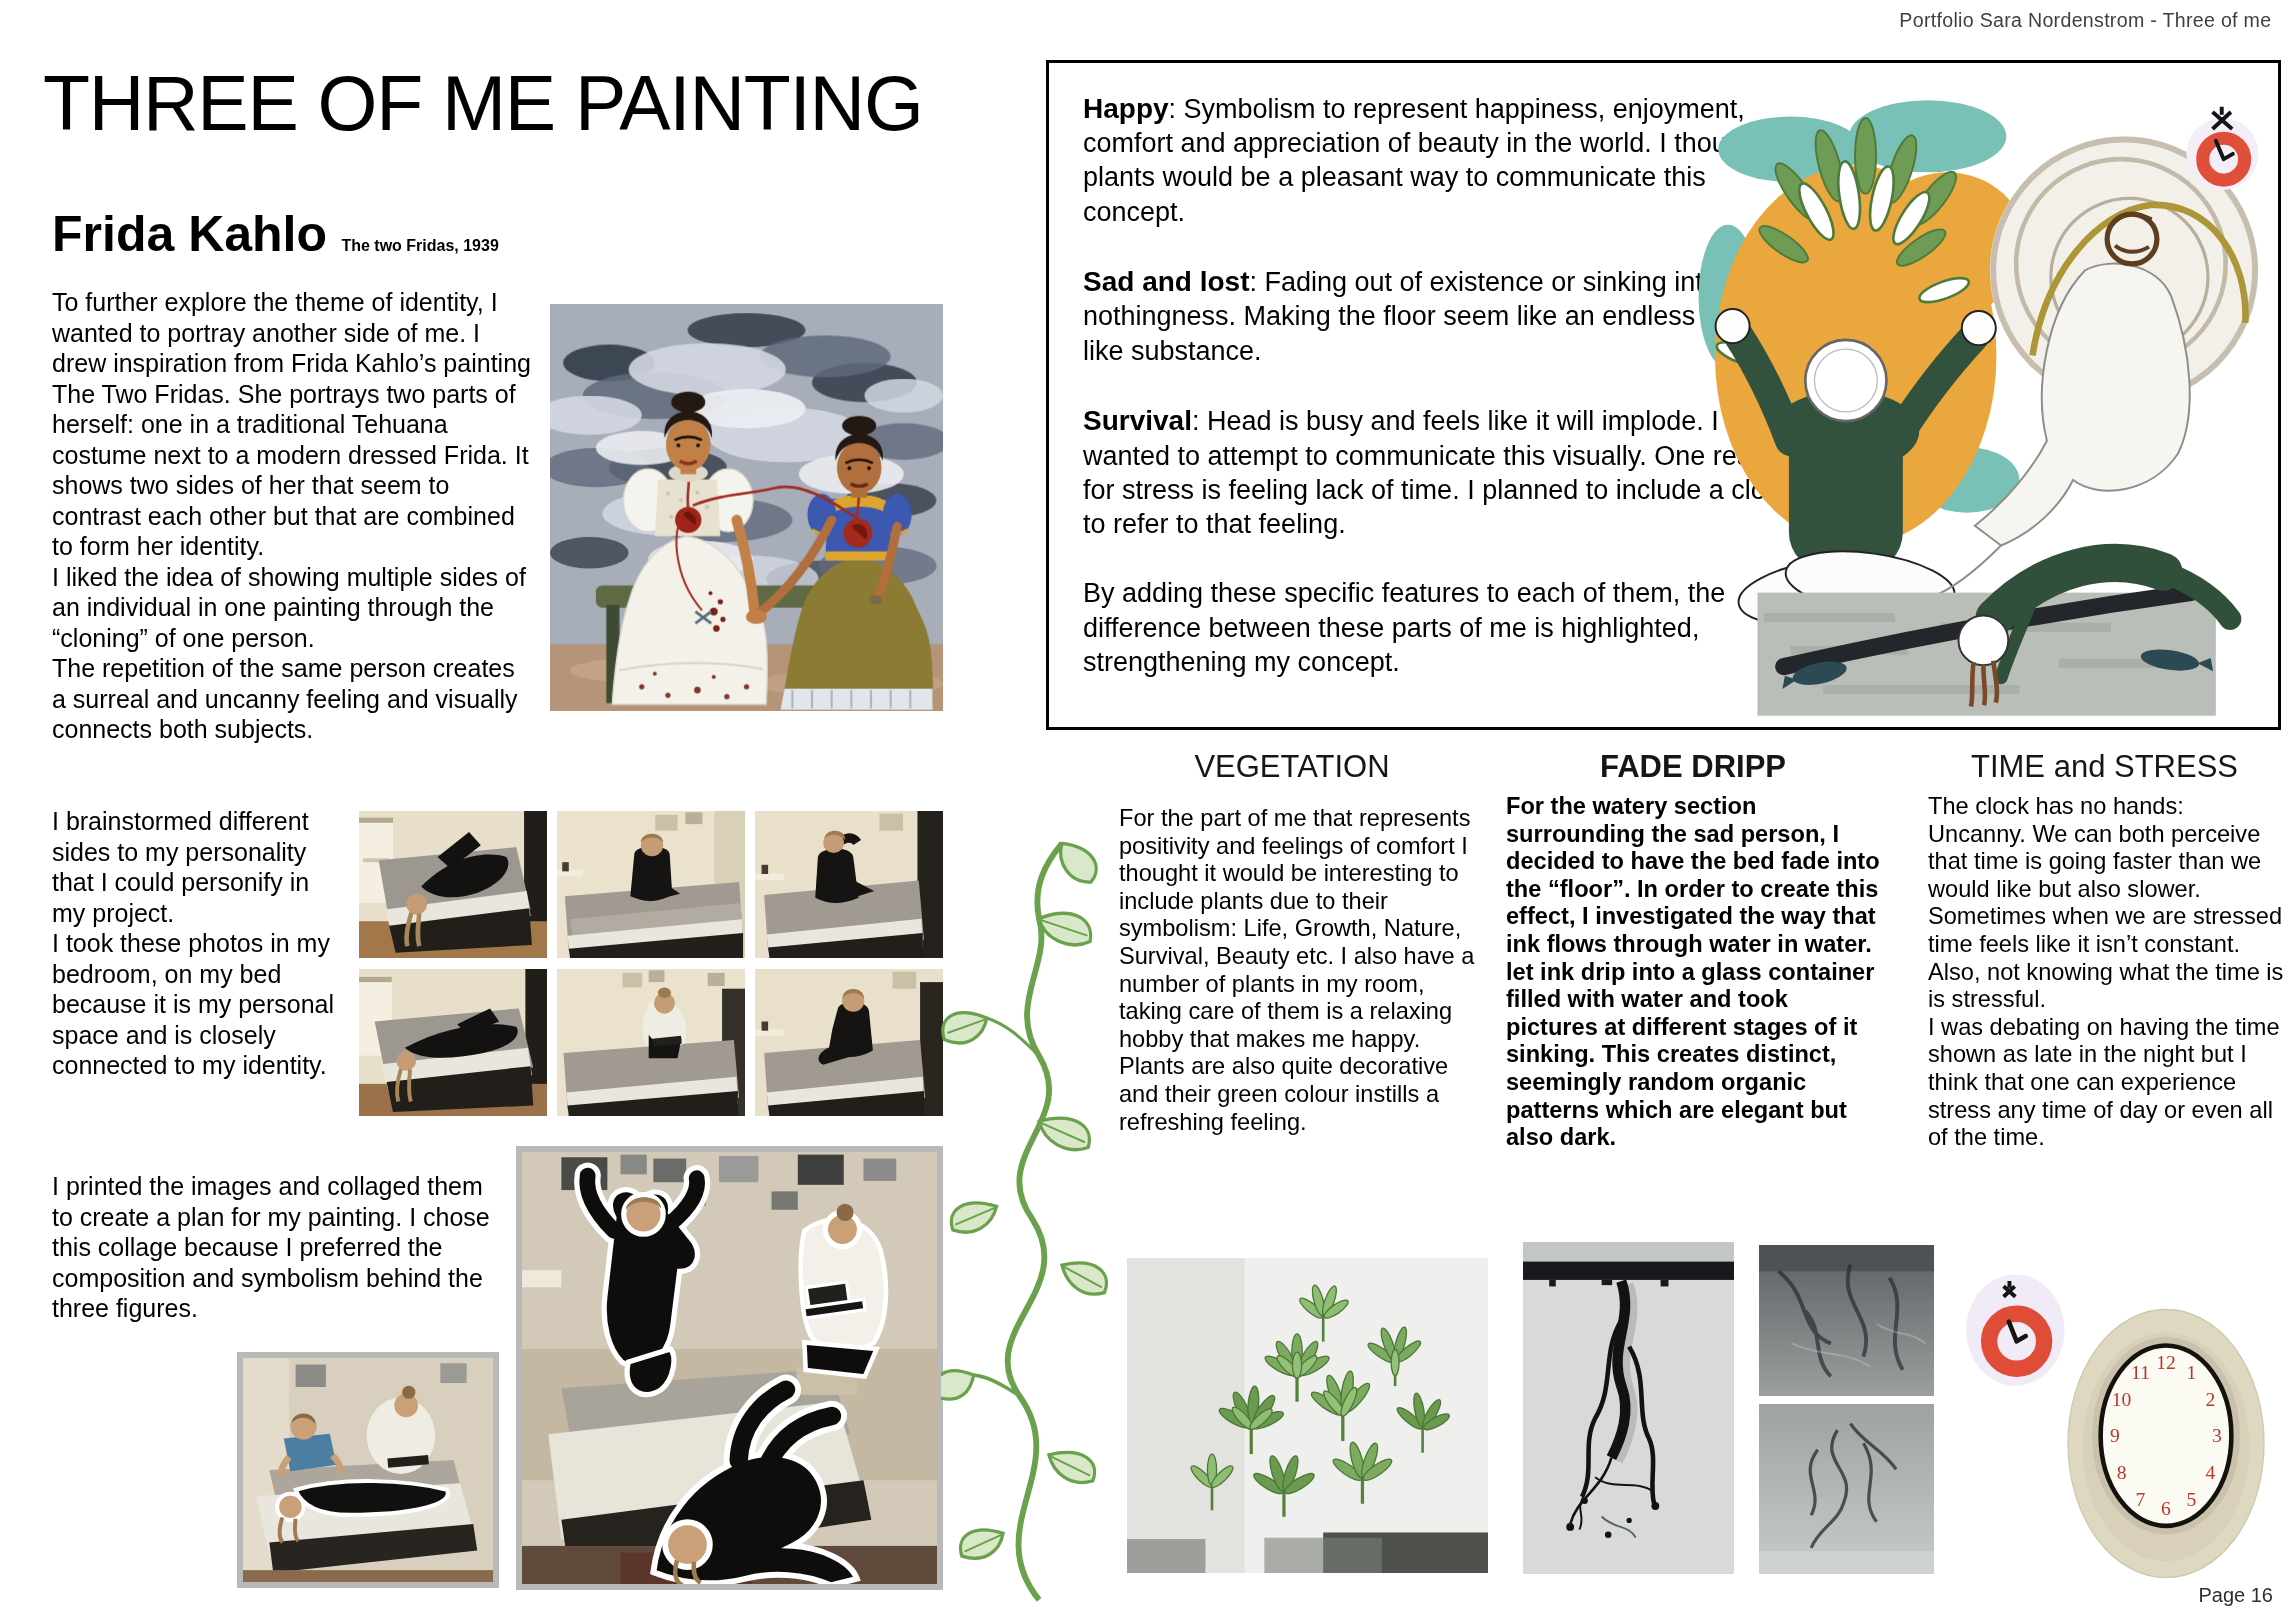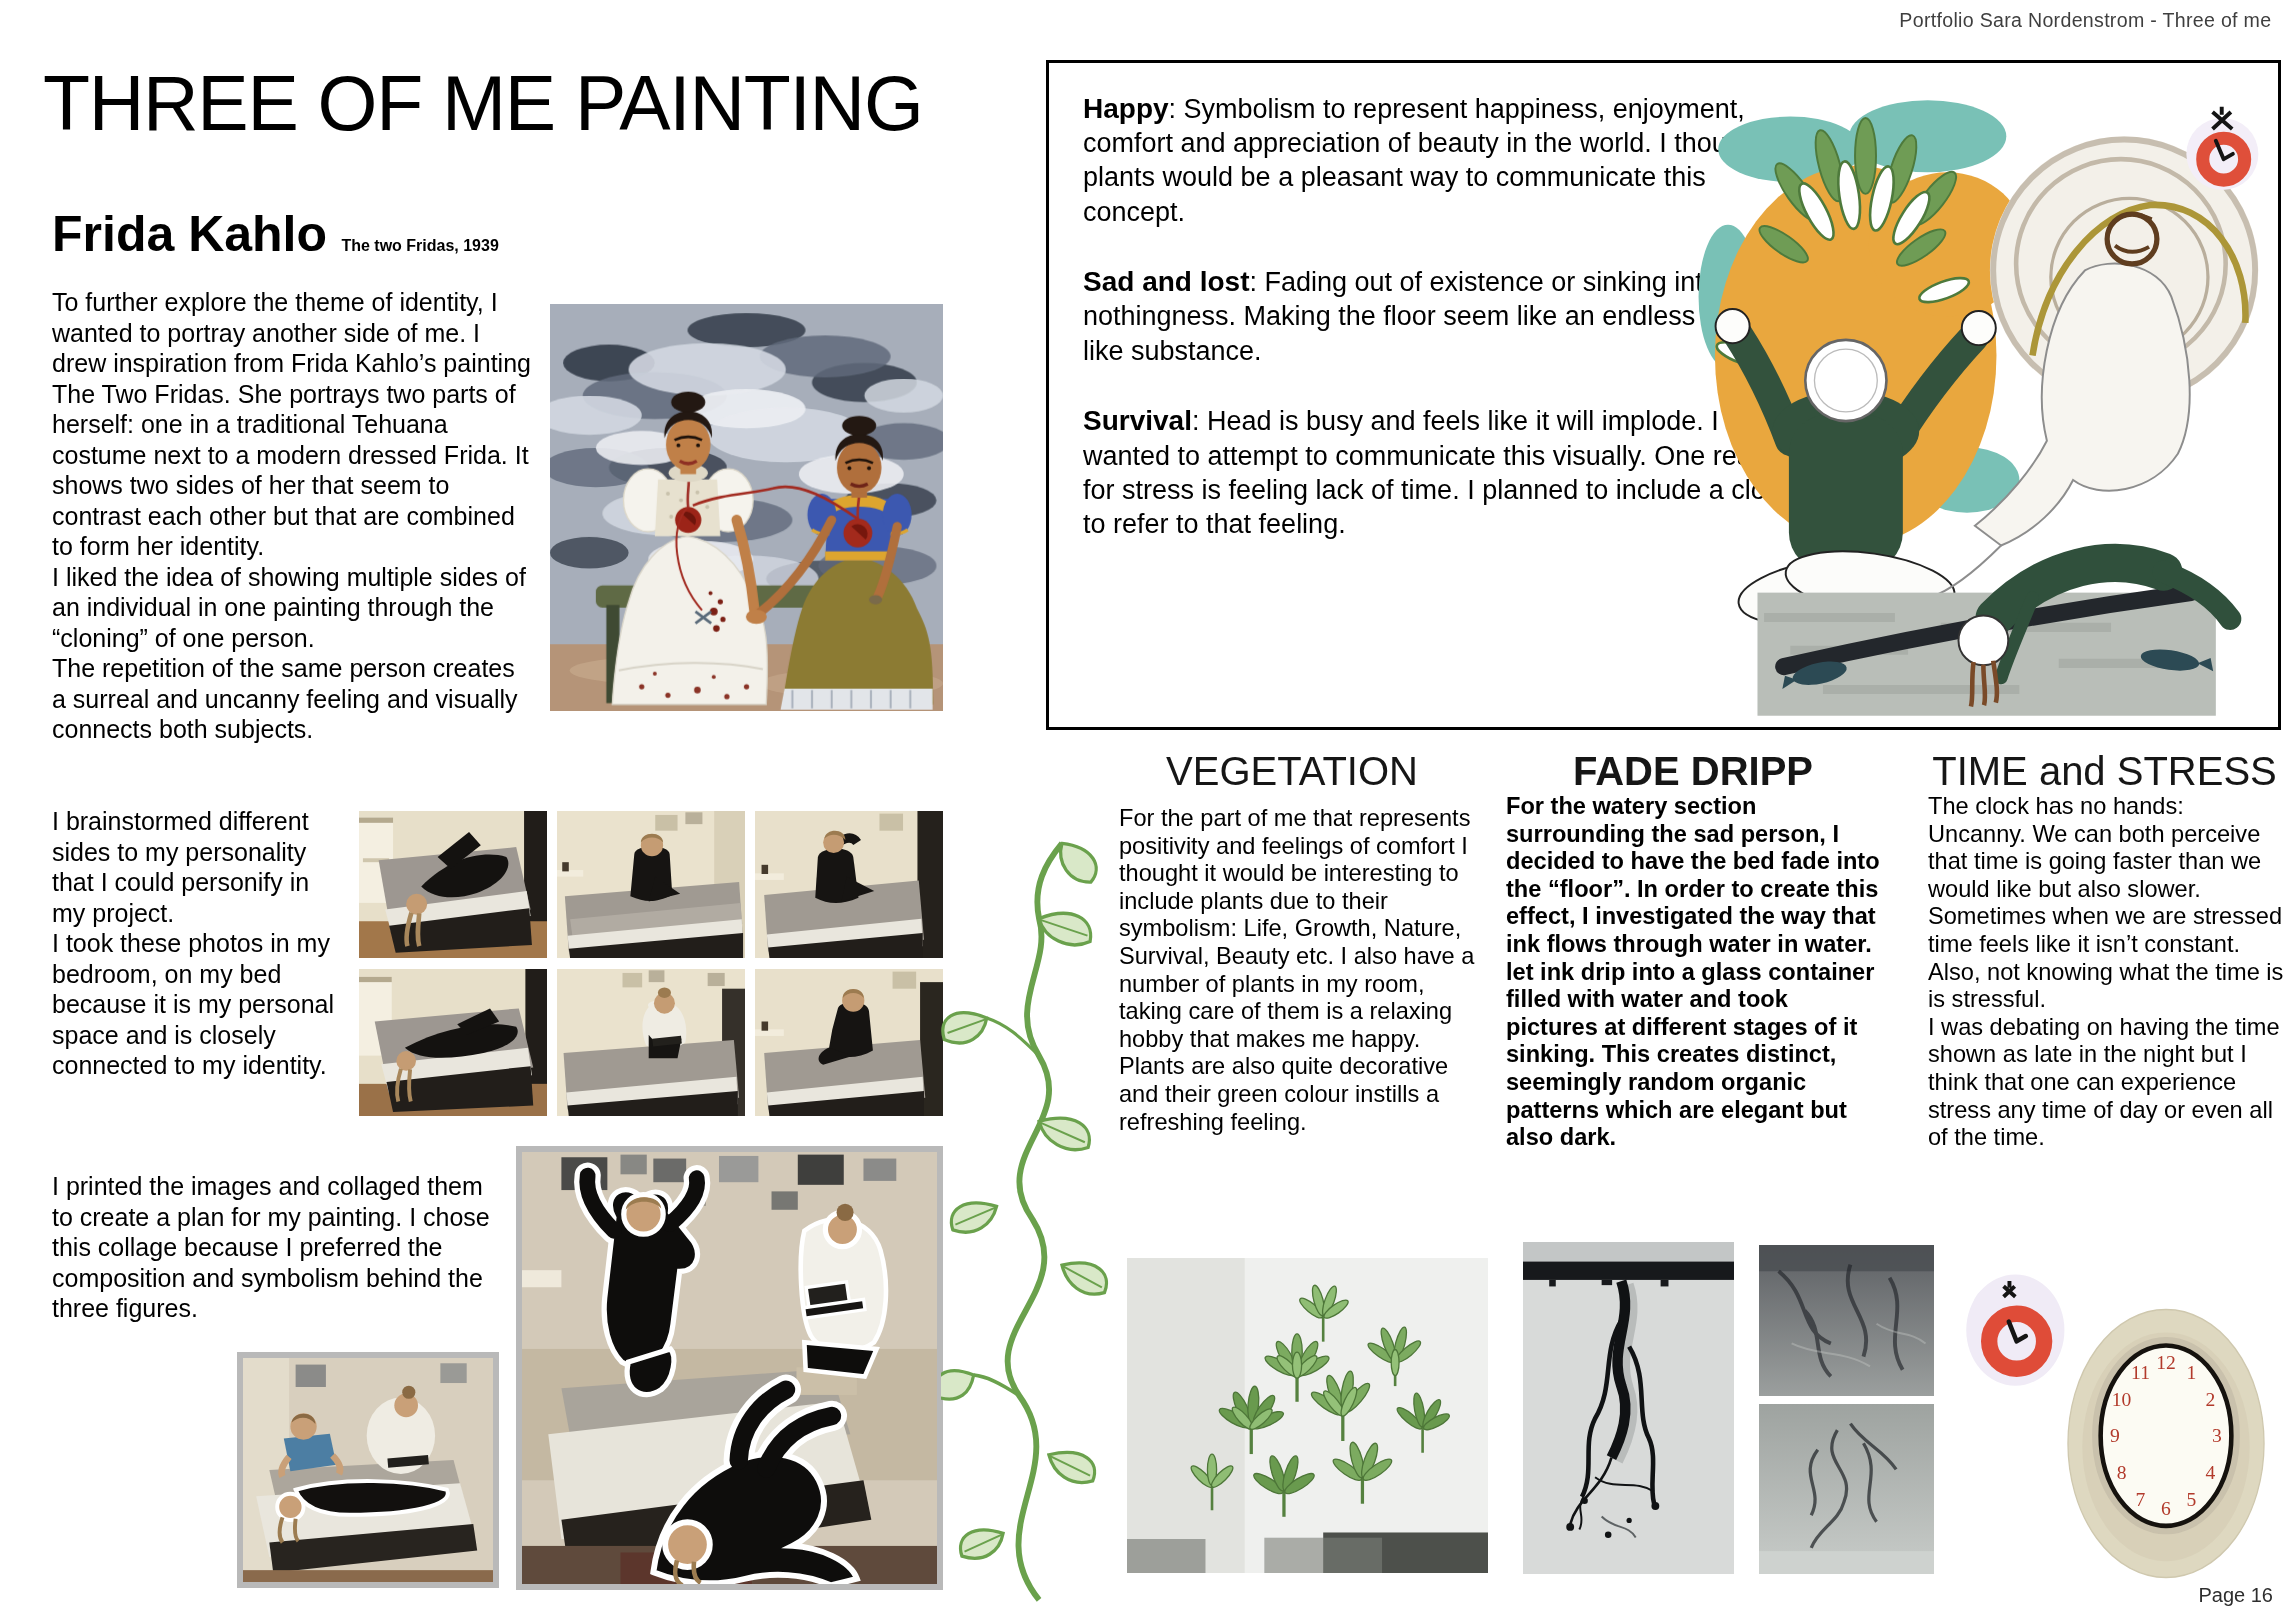--- a/index.html
+++ b/index.html
@@ -24,21 +24,21 @@
                  box-sizing:border-box;background:#d3c9b8;overflow:hidden;}
   .small-collage{left:237px;top:1352px;width:262px;height:236px;border:6.5px solid #b9b9b9;
                  box-sizing:border-box;background:#d8cfbe;overflow:hidden;}
   .vine{left:941px;top:840px;width:170px;height:764px;}
   .concept-box{left:1046px;top:60px;width:1235px;height:670px;border:3.3px solid #000;
                box-sizing:border-box;background:#fff;}
   .box-text{position:absolute;left:34px;top:27.5px;width:730px;font-size:27px;line-height:1.27;}
   .box-text p{margin:0 0 35px 0;}
   .blabel{font-weight:bold;font-size:28px;}
   .box-illo{position:absolute;left:643px;top:10.5px;width:588px;height:647px;}
-  .col-title{top:749px;font-size:40px;text-align:center;color:#161616;}
+  .col-title{top:749px;font-size:31px;text-align:center;color:#161616;}
   .col-text{top:793px;font-size:23.6px;line-height:1.17;}
   #col1t{left:1105px;width:374px;} #col2t{left:1504px;width:378px;} #col3t{left:1925px;width:359px;}
   #col1{left:1107px;width:370px;} #col2{left:1506px;width:377px;font-weight:bold;} #col3{left:1928px;width:359px;}
   .plant{left:1127px;top:1258px;width:361px;height:315px;}
   .ink1{left:1523px;top:1242px;width:211px;height:332px;}
   .ink2{left:1759px;top:1245px;width:175px;height:151px;}
   .ink3{left:1759px;top:1404px;width:175px;height:170px;}
   .clock-doodle{left:1963px;top:1268px;width:106px;height:123px;}
   .big-clock{left:2066px;top:1306px;width:200px;height:275px;}
   .pagenum{right:22px;top:1584px;font-size:20px;color:#2e2e2e;}
@@ -399,20 +399,21 @@
         <path d="M93,1062 L36,1088"></path>
     </g>
   </svg>
 </div>
 
 <div class="abs concept-box">
   <div class="box-text">
     <p><span class="blabel">Happy</span><span>: Symbolism to represent happiness, enjoyment, comfort  and appreciation of beauty in the world. I thought plants would be a pleasant way to communicate this concept.</span></p>
     <p><span class="blabel">Sad and lost</span><span>: Fading out of existence or sinking into nothingness. Making the floor seem like an endless water-like substance.</span></p>
     <p><span class="blabel">Survival</span><span>: Head is busy and feels like it will implode. I wanted to attempt to communicate this visually. One reason for stress is feeling lack of time. I planned to include a clock to refer to that feeling.</span></p>
+    <p>By adding these specific features to each of them, the difference between these parts of me is highlighted, strengthening my concept.</p>
   </div>
   <div class="box-illo">
     <svg viewBox="0 0 898 988">
       <g>
         <ellipse cx="150" cy="115" rx="110" ry="50" fill="#79c1b6"></ellipse>
         <ellipse cx="360" cy="95" rx="120" ry="55" fill="#79c1b6"></ellipse>
         <ellipse cx="55" cy="340" rx="45" ry="110" fill="#79c1b6"></ellipse>
         <ellipse cx="420" cy="620" rx="80" ry="50" fill="#79c1b6"></ellipse>
         <ellipse cx="250" cy="430" rx="215" ry="290" fill="#e9a73e"></ellipse>
         <ellipse cx="390" cy="260" rx="120" ry="110" fill="#e9a73e"></ellipse>

